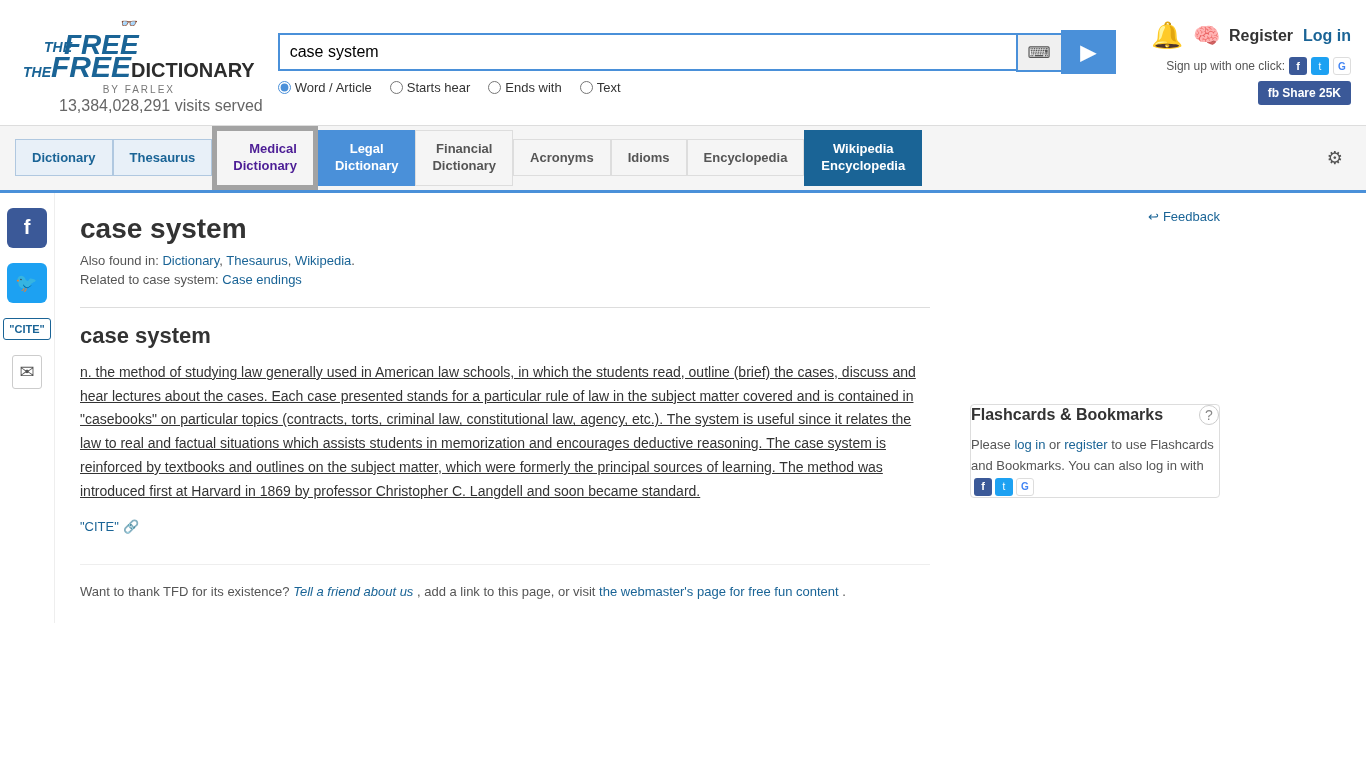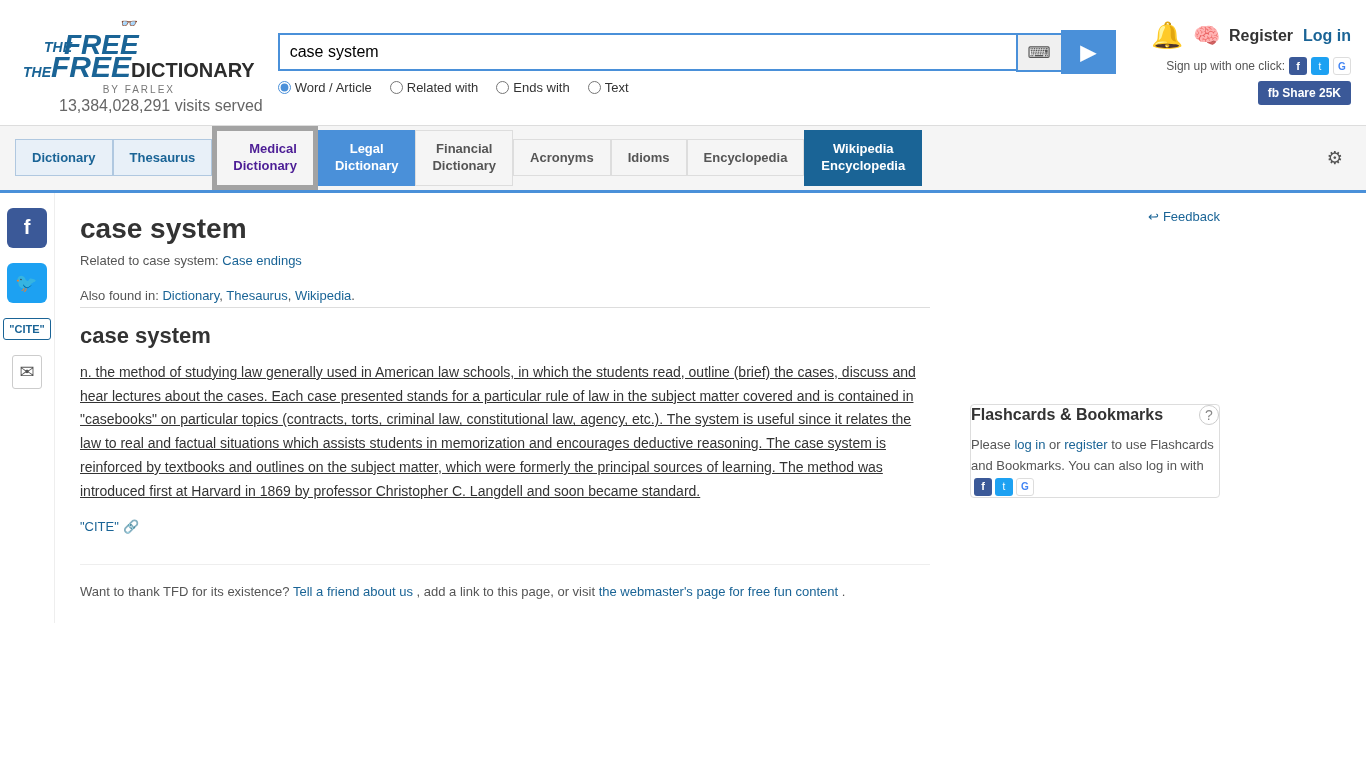--- a/index.html
+++ b/index.html
@@ -159,21 +159,21 @@
       <button id="keyboard-btn" style="padding:8px 10px;background:#f0f0f0;border:2px solid #4a90d9;border-right:none;cursor:pointer;font-size:16px;color:#555;">⌨</button>
       <button id="search-btn" style="padding:8px 18px;background:#4a90d9;border:2px solid #4a90d9;color:#fff;font-size:20px;cursor:pointer;font-weight:bold;">▶</button>
     </div>
     <div id="search-options">
       <label>
         <input type="radio" name="search-type" checked="" style="">
         <span>Word / Article</span>
       </label>
       <label>
         <input type="radio" name="search-type" style="">
-        <span>Related with</span>
+        <span>Starts hear</span>
       </label>
       <label>
         <input type="radio" name="search-type" style="">
         <span>Ends with</span>
       </label>
       <label>
         <input type="radio" name="search-type" style="">
         <span>Text</span>
       </label>
     </div>
@@ -220,44 +220,44 @@
     <div style="width:40px;height:40px;border-radius:6px;background:#3b5998;color:#fff;display:flex;align-items:center;justify-content:center;cursor:pointer;font-size:20px;font-weight:bold;">f</div>
     <div style="width:40px;height:40px;border-radius:6px;background:#1da1f2;color:#fff;display:flex;align-items:center;justify-content:center;cursor:pointer;font-size:18px;">🐦</div>
     <div style="color:#1a6496;font-size:11px;font-weight:bold;cursor:pointer;border:1px solid #1a6496;padding:4px 5px;border-radius:3px;">"CITE"</div>
     <div style="color:#555;font-size:18px;cursor:pointer;border:1px solid #ccc;padding:5px 6px;border-radius:3px;">✉</div>
   </div>
 
   <div id="content-area" style="flex:1;padding:20px 25px;max-width:900px;">
 
     <h1 id="entry-title" style="font-size:28px;font-weight:bold;color:#333;margin-bottom:8px;">case system</h1>
 
-    <div id="related" style="font-size:13px;color:#555;margin-bottom:20px;">
-      <span>Related to case system:</span>
-      <a href="#" style="color:#1a6496;text-decoration:none;"> Case endings</a>
-    </div>
     <div id="also-found" style="font-size:13px;color:#555;margin-bottom:4px;">
       <span>Also found in:</span>
       <a href="#" style="color:#1a6496;text-decoration:none;"> Dictionary</a>,
       <a href="#" style="color:#1a6496;text-decoration:none;"> Thesaurus</a>,
       <a href="#" style="color:#1a6496;text-decoration:none;"> Wikipedia</a>.
     </div>
+    <div id="related" style="font-size:13px;color:#555;margin-bottom:20px;">
+      <span>Related to case system:</span>
+      <a href="#" style="color:#1a6496;text-decoration:none;"> Case endings</a>
+    </div>
 
     <div id="definition-box" style="border-top:1px solid #ddd;padding-top:15px;">
       <h2 id="def-title" style="font-size:22px;font-weight:bold;color:#333;margin-bottom:12px;">case system</h2>
       <p id="def-text" style="font-size:14px;line-height:1.7;color:#333;">n. the method of studying law generally used in American law schools, in which the students read, outline (brief) the cases, discuss and hear lectures about the cases. Each case presented stands for a particular rule of law in the subject matter covered and is contained in "casebooks" on particular topics (contracts, torts, criminal law, constitutional law, agency, etc.). The system is useful since it relates the law to real and factual situations which assists students in memorization and encourages deductive reasoning. The case system is reinforced by textbooks and outlines on the subject matter, which were formerly the principal sources of learning. The method was introduced first at Harvard in 1869 by professor Christopher C. Langdell and soon became standard.</p>
     </div>
 
     <div id="cite-ref" style="margin-top:15px;font-size:13px;color:#555;display:flex;align-items:center;gap:5px;">
       <a href="#" style="color:#1a6496;text-decoration:none;">"CITE"</a>
       <span>🔗</span>
     </div>
 
     <div id="thank-area" style="margin-top:30px;font-size:13px;color:#555;line-height:1.8;border-top:1px solid #eee;padding-top:15px;">
       <span>Want to thank TFD for its existence?</span>
-      <a href="#" style="color:#1a6496;text-decoration:none;">Tell a friend about us</a>
+      <a href="#" style="color:#1a6496;text-decoration:none;font-style:italic;">Tell a friend about us</a>
       <span>, add a link to this page, or visit</span>
       <a href="#" style="color:#1a6496;text-decoration:none;">the webmaster's page for free fun content</a>
       <span>.</span>
     </div>
 
   </div>
 
   <div id="right-sidebar" style="width:280px;padding:15px;flex-shrink:0;">
     <div id="feedback-area" style="text-align:right;margin-bottom:15px;">
       <a href="#" style="color:#1a6496;font-size:13px;cursor:pointer;text-decoration:none;display:inline-flex;align-items:center;gap:4px;">

